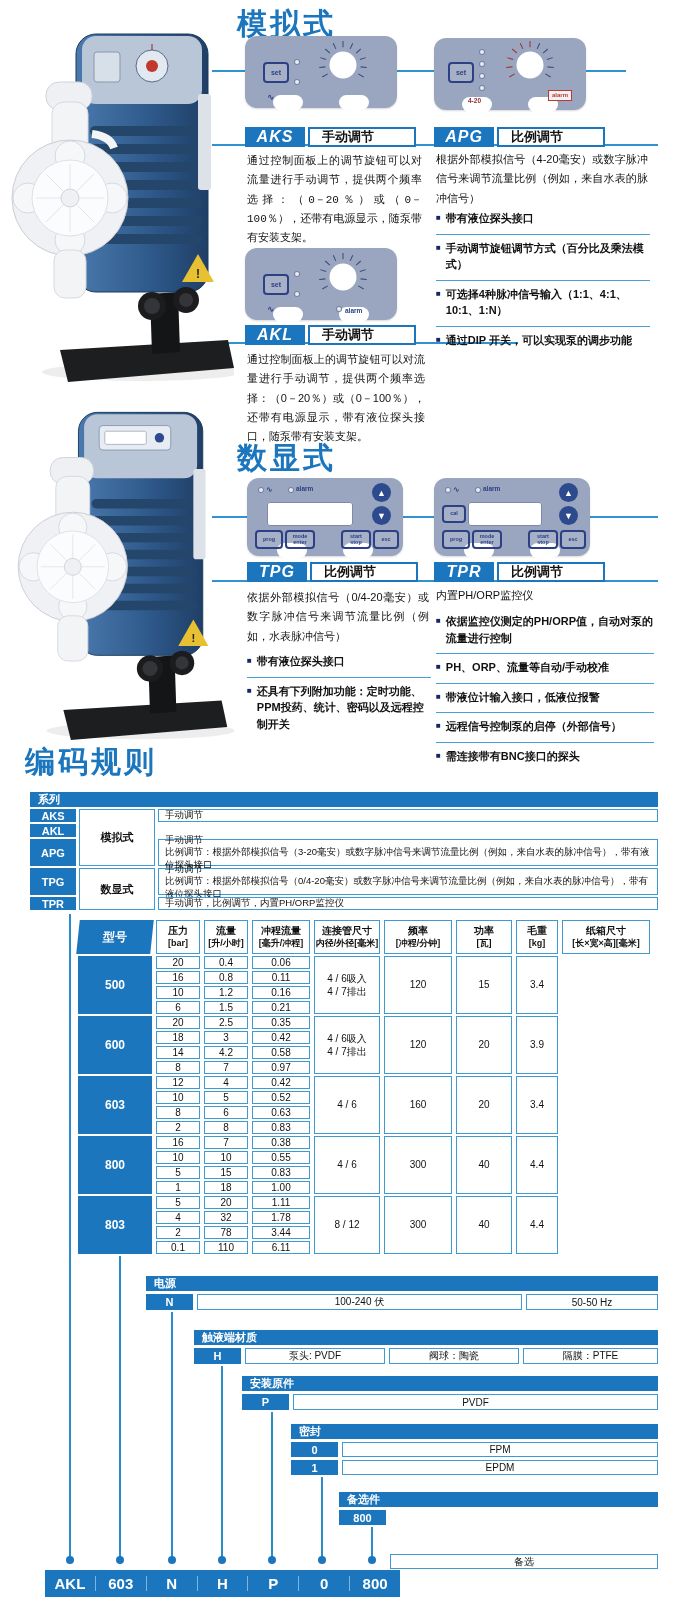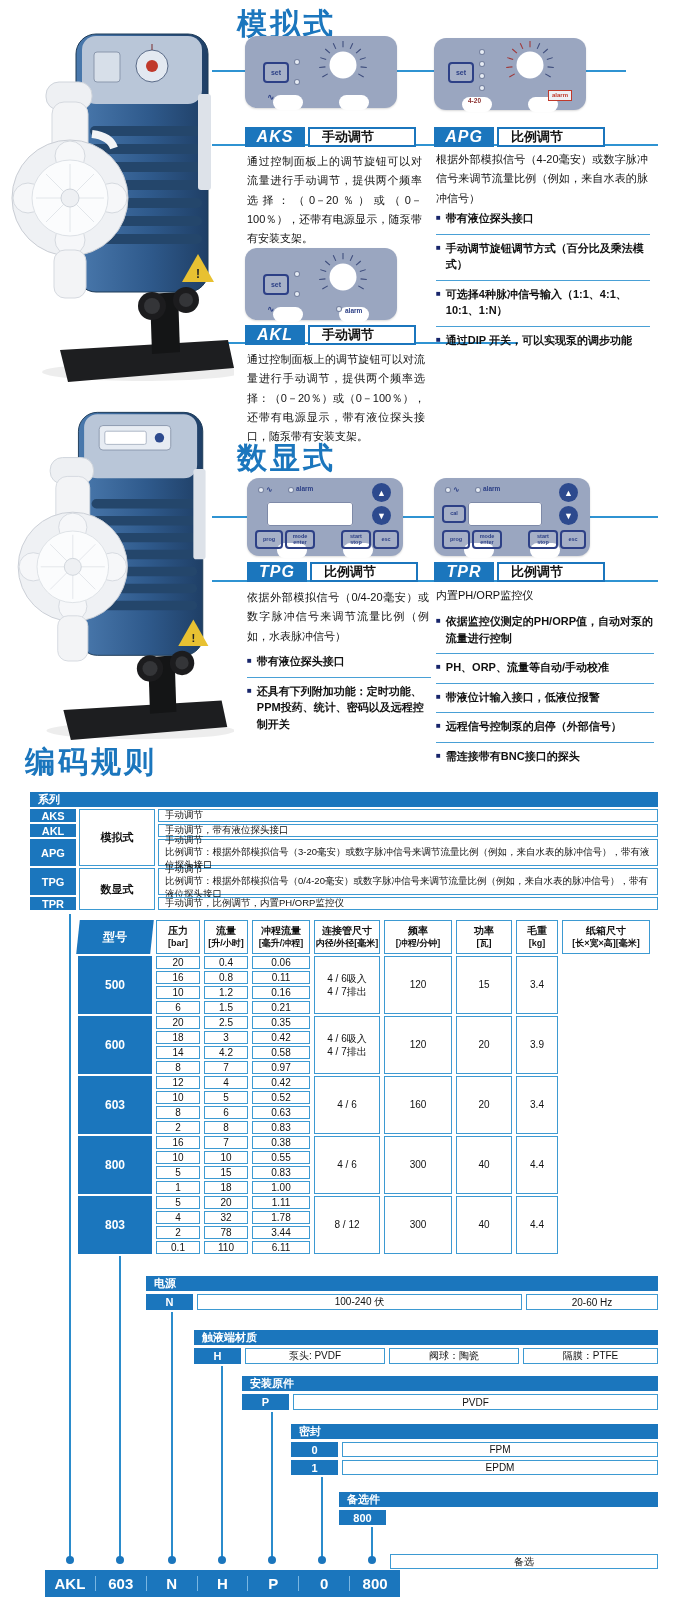--- a/index.html
+++ b/index.html
@@ -224,21 +224,21 @@
       <circle cx="30" cy="26" r="13" fill="#ffffff"></circle>
     </svg>
     <div class="tinytxt" style="left:34px;bottom:6px;color:#8a2f2f;">4-20</div>
     <div class="alarm-box" style="right:14px;bottom:9px;">alarm</div>
   </div>
 
   <div class="badge-row" style="left:245px;top:127px;">
     <div class="badge">AKS</div>
     <div class="mode-box">手动调节</div>
   </div>
-  <div class="para" style="left:247px;top:152px;width:175px;">通过控制面板上的调节旋钮可以对流量进行手动调节，提供两个频率选择：（0－20％）或（0－100％），还带有电源显示，随泵带有安装支架。</div>
+  <div class="para" style="left:247px;top:152px;width:175px;font-family:Liberation Mono, monospace;">通过控制面板上的调节旋钮可以对流量进行手动调节，提供两个频率选择：（0－20％）或（0－100％），还带有电源显示，随泵带有安装支架。</div>
 
   <div class="badge-row" style="left:434px;top:127px;">
     <div class="badge">APG</div>
     <div class="mode-box">比例调节</div>
   </div>
   <div class="para" style="left:436px;top:150px;width:212px;">根据外部模拟信号（4-20毫安）或数字脉冲信号来调节流量比例（例如，来自水表的脉冲信号）</div>
   <div class="bullets" style="left:436px;top:205px;width:214px;">
     <div class="bi">
         <span class="sq">■</span>
         <span>带有液位探头接口</span>
@@ -395,24 +395,20 @@
 
   <div class="band" style="left:30px;top:792px;width:628px;height:15px;">系列</div>
   <div id="series-body">
     <div class="s-code" style="grid-area:1/1">AKS</div>
     <div class="s-type" style="grid-area:1/2/span 3">模拟式</div>
     <div class="s-desc" style="grid-area:1/3">
         <div>手动调节</div>
         <div></div>
       </div>
     <div class="s-code" style="grid-area:2/1">AKL</div>
-    <div class="s-desc" style="grid-area:2/3">
-        <div>手动调节，带有液位探头接口</div>
-        <div></div>
-      </div>
     <div class="s-code" style="grid-area:3/1">APG</div>
     <div class="s-desc" style="grid-area:3/3">
         <div>手动调节</div>
         <div>比例调节：根据外部模拟信号（3-20毫安）或数字脉冲信号来调节流量比例（例如，来自水表的脉冲信号），带有液位探头接口</div>
       </div>
     <div class="s-code" style="grid-area:4/1">TPG</div>
     <div class="s-type" style="grid-area:4/2/span 2">数显式</div>
     <div class="s-desc" style="grid-area:4/3">
         <div>手动调节</div>
         <div>比例调节：根据外部模拟信号（0/4-20毫安）或数字脉冲信号来调节流量比例（例如，来自水表的脉冲信号），带有液位探头接口</div>
@@ -558,21 +554,21 @@
         <span>8 / 12</span>
       </div>
     <div class="mm" style="grid-area:18/6/span 4">300</div>
     <div class="mm" style="grid-area:18/7/span 4">40</div>
     <div class="mm" style="grid-area:18/8/span 4">4.4</div>
   </div>
 
   <div class="band" style="left:146px;top:1276px;width:512px;height:15px;">电源</div>
   <div class="keycell" style="left:146px;top:1294px;width:47px;height:16px;">N</div>
   <div class="vcell" style="left:197px;top:1294px;width:325px;height:16px;">100-240 伏</div>
-  <div class="vcell" style="left:526px;top:1294px;width:132px;height:16px;">20-60 Hz</div>
+  <div class="vcell" style="left:526px;top:1294px;width:132px;height:16px;">50-50 Hz</div>
 
   <div class="band" style="left:194px;top:1330px;width:464px;height:15px;">触液端材质</div>
   <div class="keycell" style="left:194px;top:1348px;width:47px;height:16px;">H</div>
   <div class="vcell" style="left:245px;top:1348px;width:140px;height:16px;">泵头: PVDF</div>
   <div class="vcell" style="left:389px;top:1348px;width:130px;height:16px;">阀球：陶瓷</div>
   <div class="vcell" style="left:523px;top:1348px;width:135px;height:16px;text-align:center;">隔膜：PTFE</div>
 
   <div class="band" style="left:242px;top:1376px;width:416px;height:15px;">安装原件</div>
   <div class="keycell" style="left:242px;top:1394px;width:47px;height:16px;">P</div>
   <div class="vcell" style="left:293px;top:1394px;width:365px;height:16px;">PVDF</div>

